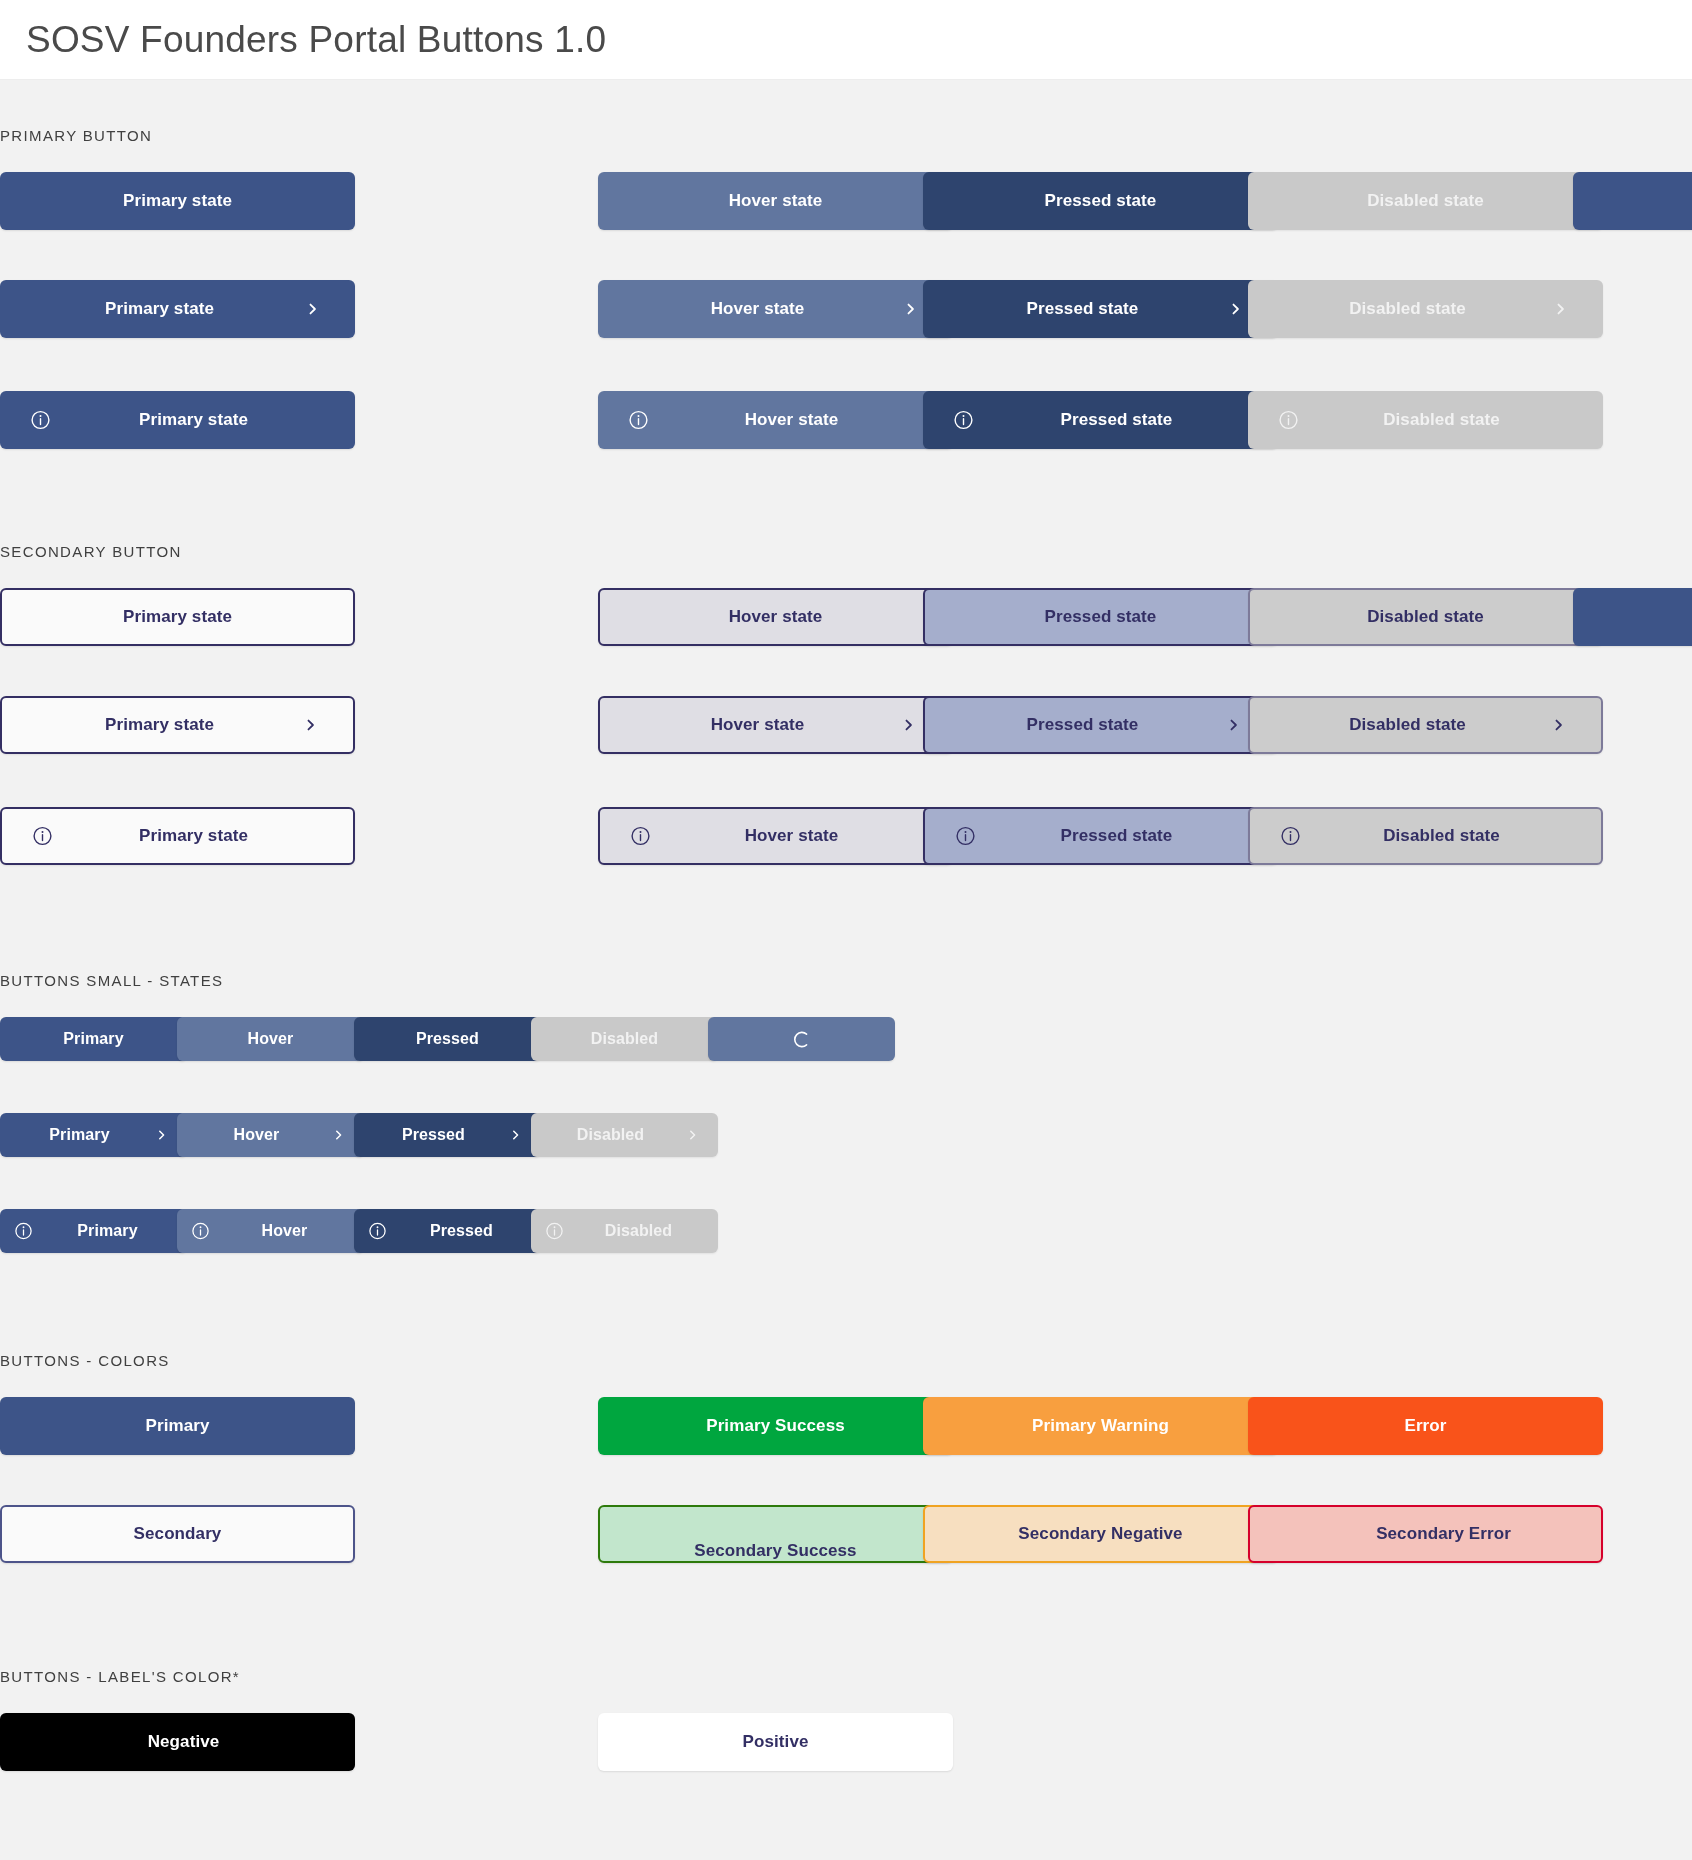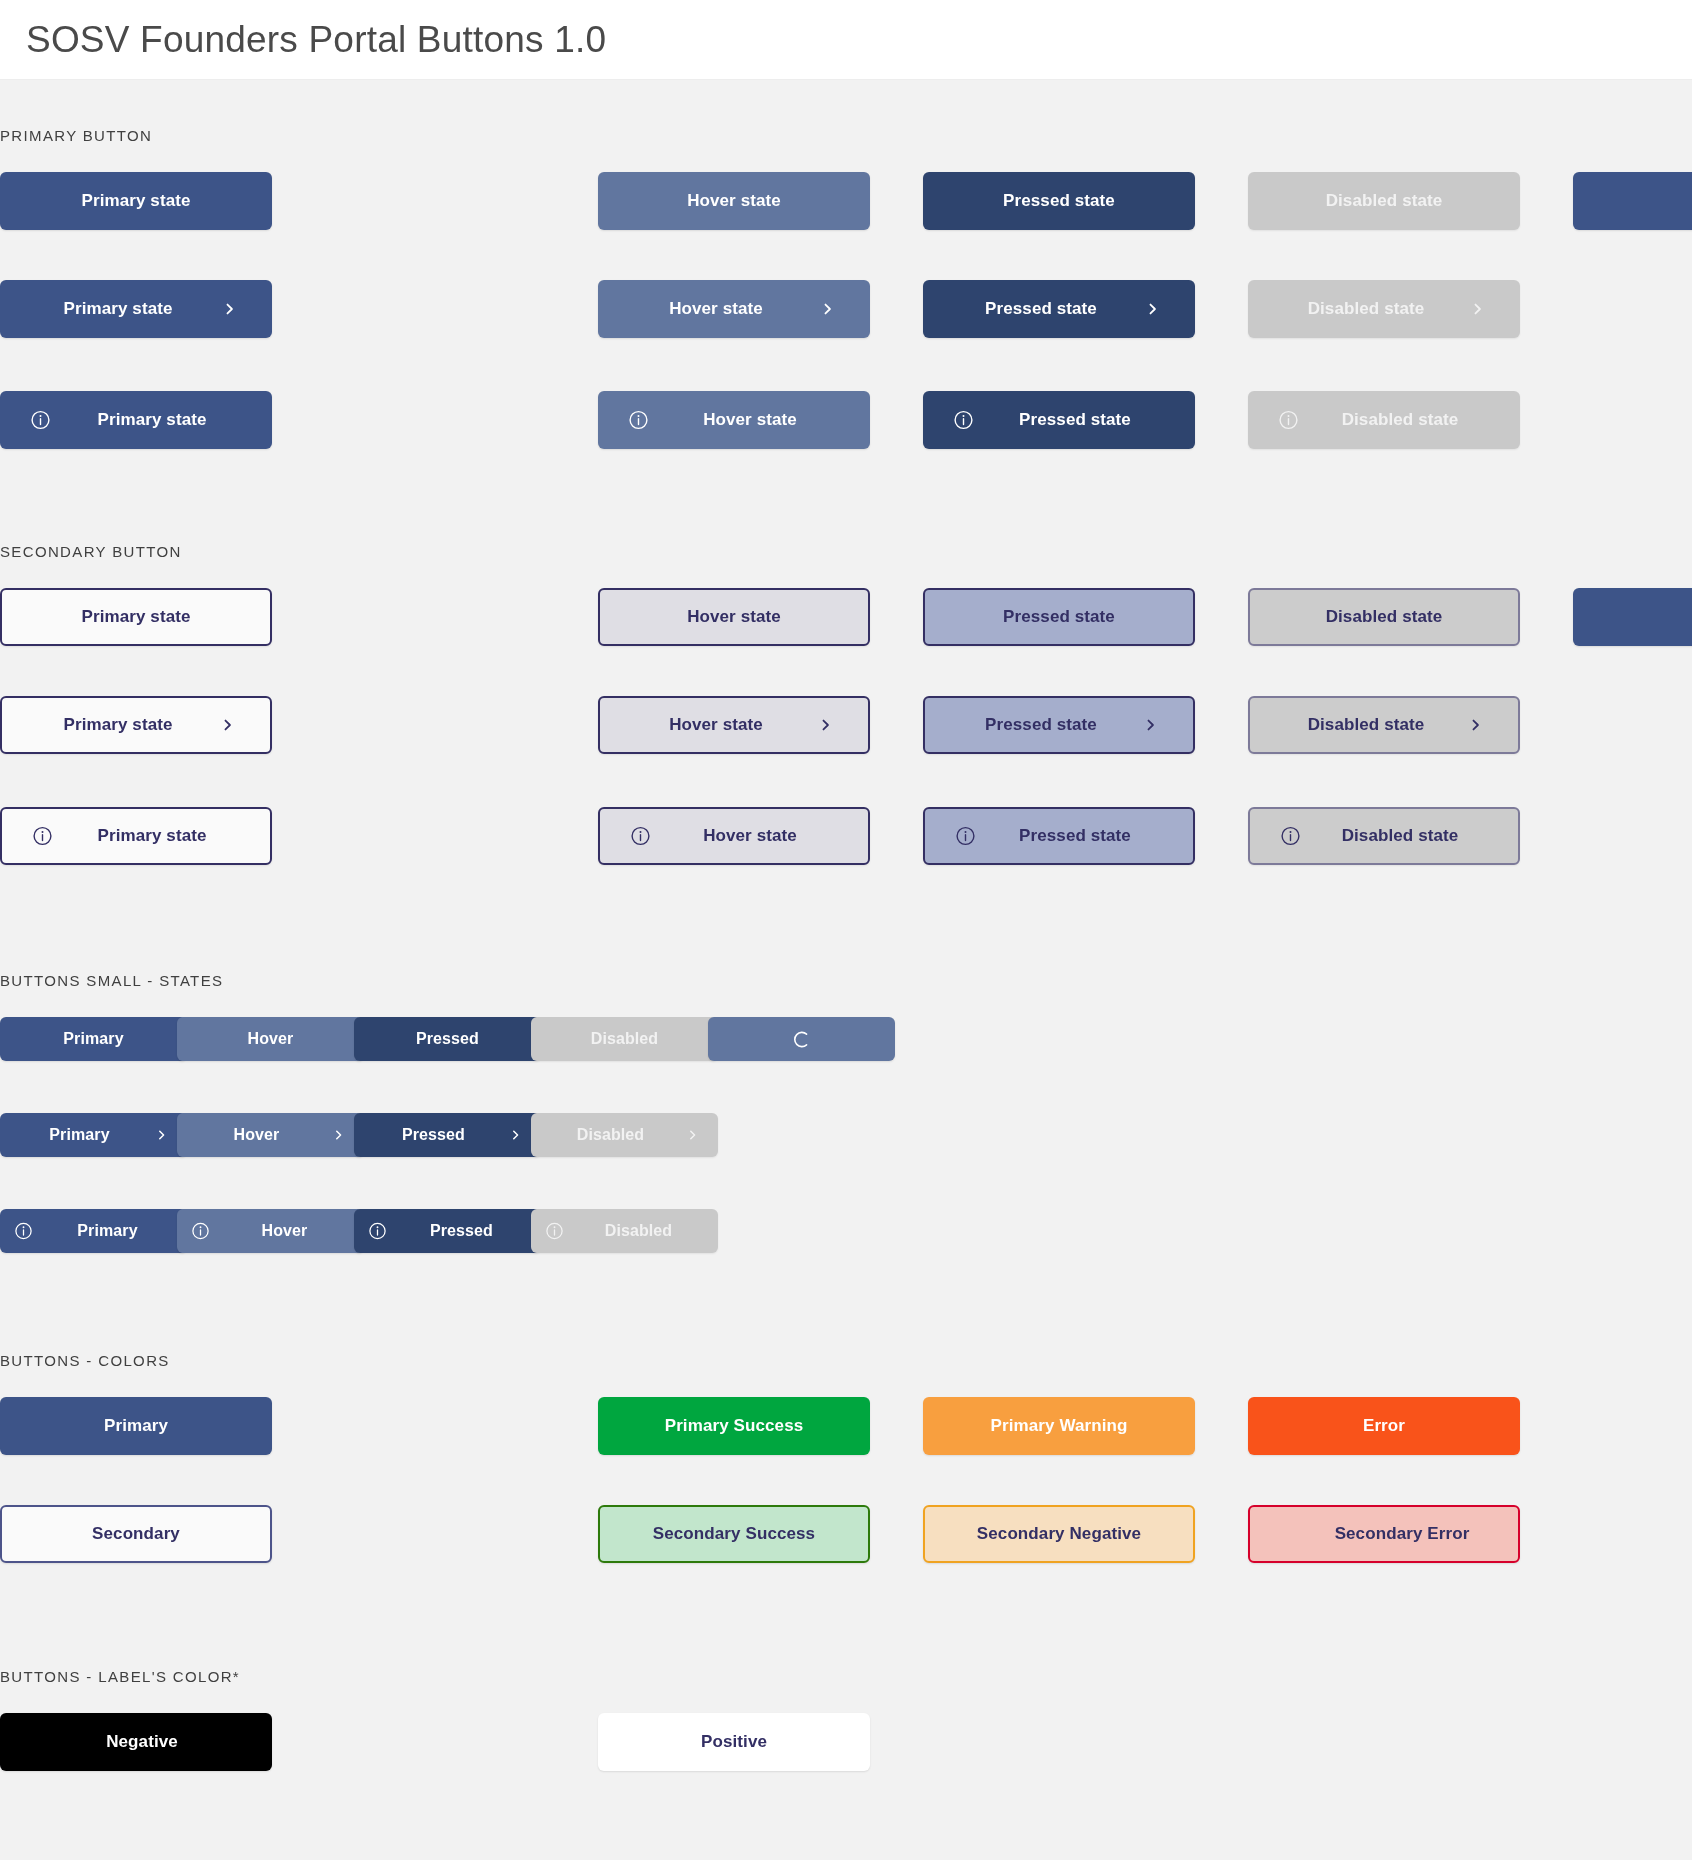--- a/index.html
+++ b/index.html
@@ -51,21 +51,21 @@
     position: relative;
     font-family: "Liberation Sans", sans-serif;
     font-weight: bold;
     font-size: 17px;
     letter-spacing: 0.1px;
     cursor: pointer;
     flex: none;
     box-shadow: 0 1px 2px rgba(0,0,0,0.10);
     padding: 0;
   }
-  .btn.lg { width: 272px; height: 58px; }
+  .btn.lg { width: 355px; height: 58px; }
   .btn.sm { width: 187px; height: 44px; font-size: 16px; }
 
   
   .row-lg > .btn.lg + .btn.lg { margin-left: 273px; }
   .row-lg { position: relative; }
   .row-lg > .btn.lg { position: absolute; top: 0; }
   .row-lg > .btn.lg:nth-child(1) { left: 0px; }
   .row-lg > .btn.lg:nth-child(2) { left: 325px; }
   .row-lg > .btn.lg:nth-child(3) { left: 650px; }
   .row-lg > .btn.lg:nth-child(4) { left: 975px; }
@@ -86,21 +86,21 @@
   .s-hover    { background: #dfdee4; color: #332f64; border: 2px solid #342f63; box-shadow: 0 1px 2px rgba(0,0,0,0.08); }
   .s-pressed  { background: #a5aecc; color: #332f64; border: 2px solid #342f63; box-shadow: 0 1px 2px rgba(0,0,0,0.08); }
   .s-disabled { background: #cccccc; color: #332f64; border: 2px solid #7d7a99; box-shadow: 0 1px 2px rgba(0,0,0,0.07); }
 
   
   .c-primary  { background: #3d5488; color: #fff; }
   .c-success  { background: #00a63f; color: #fff; }
   .c-warning  { background: #f89f3f; color: #fff; }
   .c-error    { background: #f9531a; color: #fff; }
   .c-s-default{ background: #fafafa; color: #332f64; border: 2px solid #4d548a; }
-  .c-s-success{ background: #c2e6cc; color: #332f64; border: 2px solid #2d7a0b; }
+  .c-s-success{ background: #c2e6cc; color: #332f64; border: 2px solid #2d7a0b; align-items: flex-end; }
   .c-s-warning{ background: #f7dfc0; color: #332f64; border: 2px solid #f0a321; }
   .c-s-error  { background: #f4c2bb; color: #332f64; border: 2px solid #d6002b; padding-left: 36px; }
 
   
   .l-negative { background: #000000; color: #ffffff; padding-left: 12px; }
   .l-positive { background: #ffffff; color: #332f64; font-weight: 600; }
 
   
   .btn .lbl { pointer-events: none; }
 

